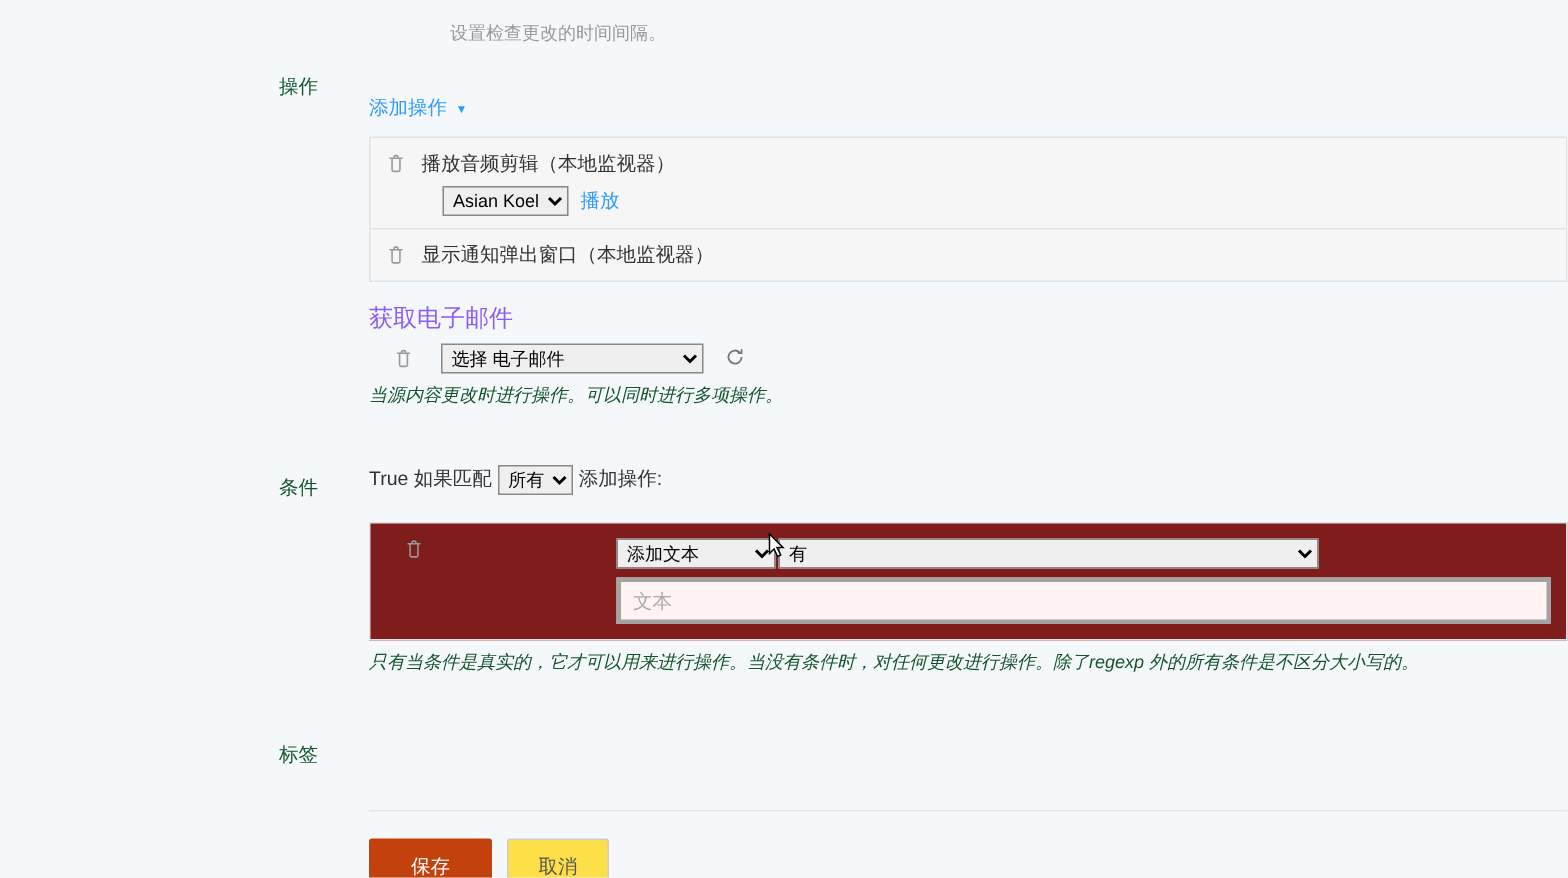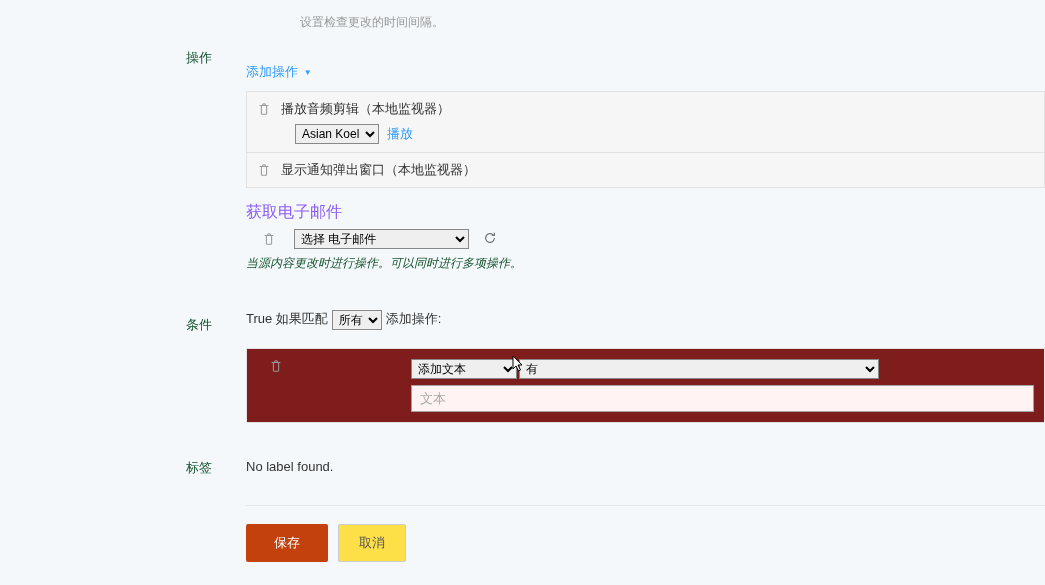--- a/index.html
+++ b/index.html
@@ -178,21 +178,21 @@
       margin-bottom: 4px;
     }
     .cond-select1 {
       width: 106px;
     }
     .cond-select2 {
       width: 360px;
     }
     .cond-input {
       width: 100%;
-      border: 1px solid #a3a3a3;
+      border: 3px solid #a3a3a3;
       background: #fff3f3;
       font-size: 13px;
       padding: 5px 8px;
       margin-top: 2px;
       color: #333;
       outline: none;
     }
     .cond-input::placeholder {
       color: #aaa;
     }
@@ -335,30 +335,28 @@
               <option>添加文本</option>
             </select>
             <select class="cond-select2">
               <option>有</option>
             </select>
           </div>
           <input type="text" class="cond-input" placeholder="文本" style="">
         </div>
       </div>
 
+      <div class="help-text">只有当条件是真实的，它才可以用来进行操作。当没有条件时，对任何更改进行操作。除了regexp 外的所有条件是不区分大小写的。</div>
     </div>
   </div>
 
   <div class="section-spacer"></div>
 
   <div class="row">
     <div class="label-col">标签</div>
-    <div class="content-col">
-      <div class="labels-text">No label found.</div>
-    </div>
   </div>
 
   <div class="content-col" style="margin-left:60px;">
     <hr class="divider">
     <div class="buttons">
       <button class="btn-save">保存</button>
       <button class="btn-cancel">取消</button>
     </div>
   </div>
 

